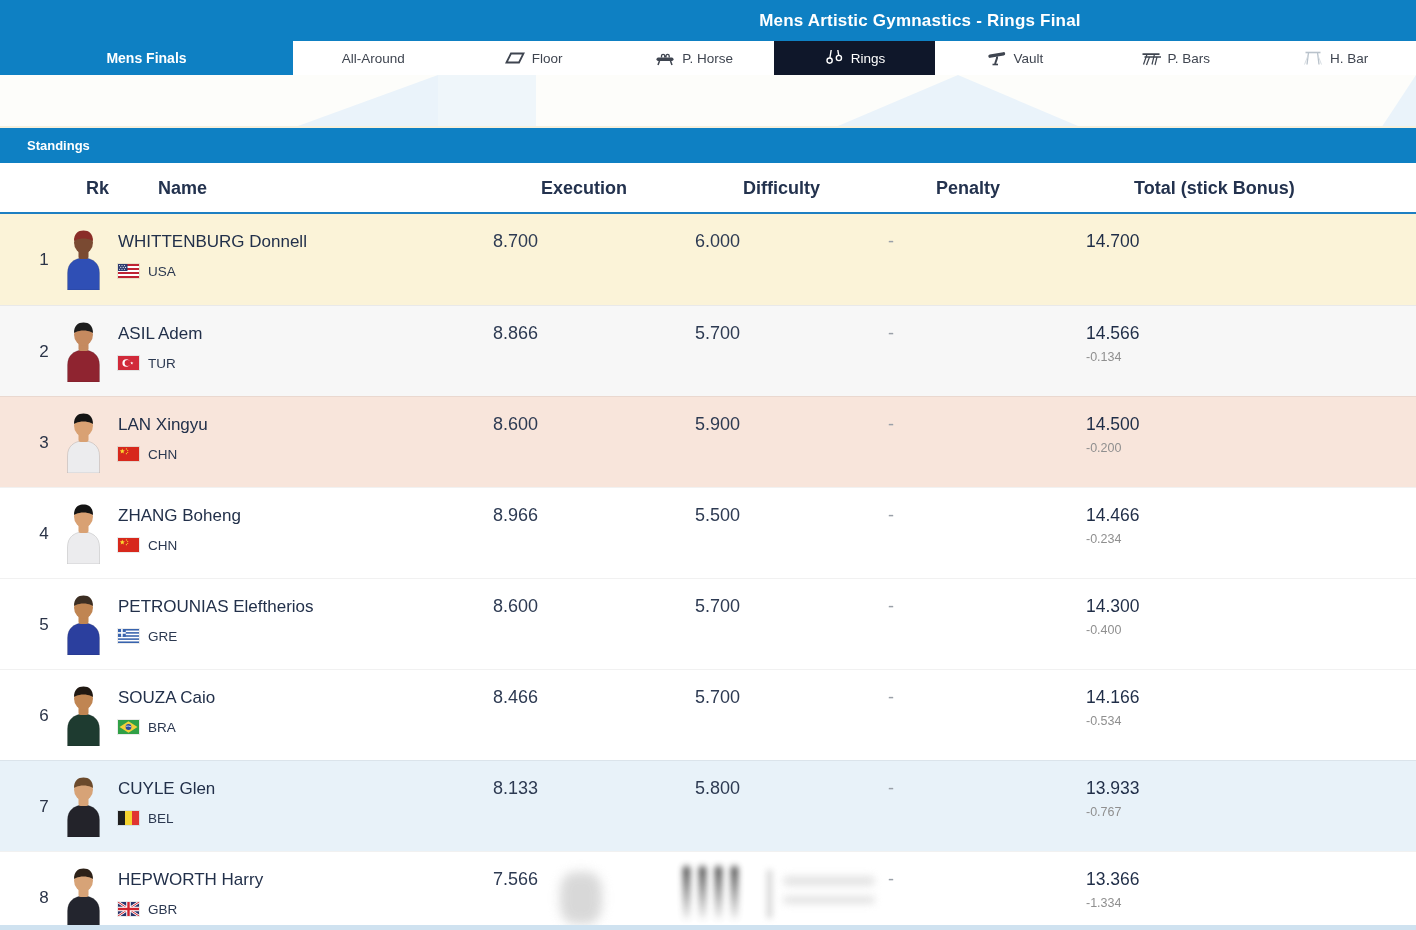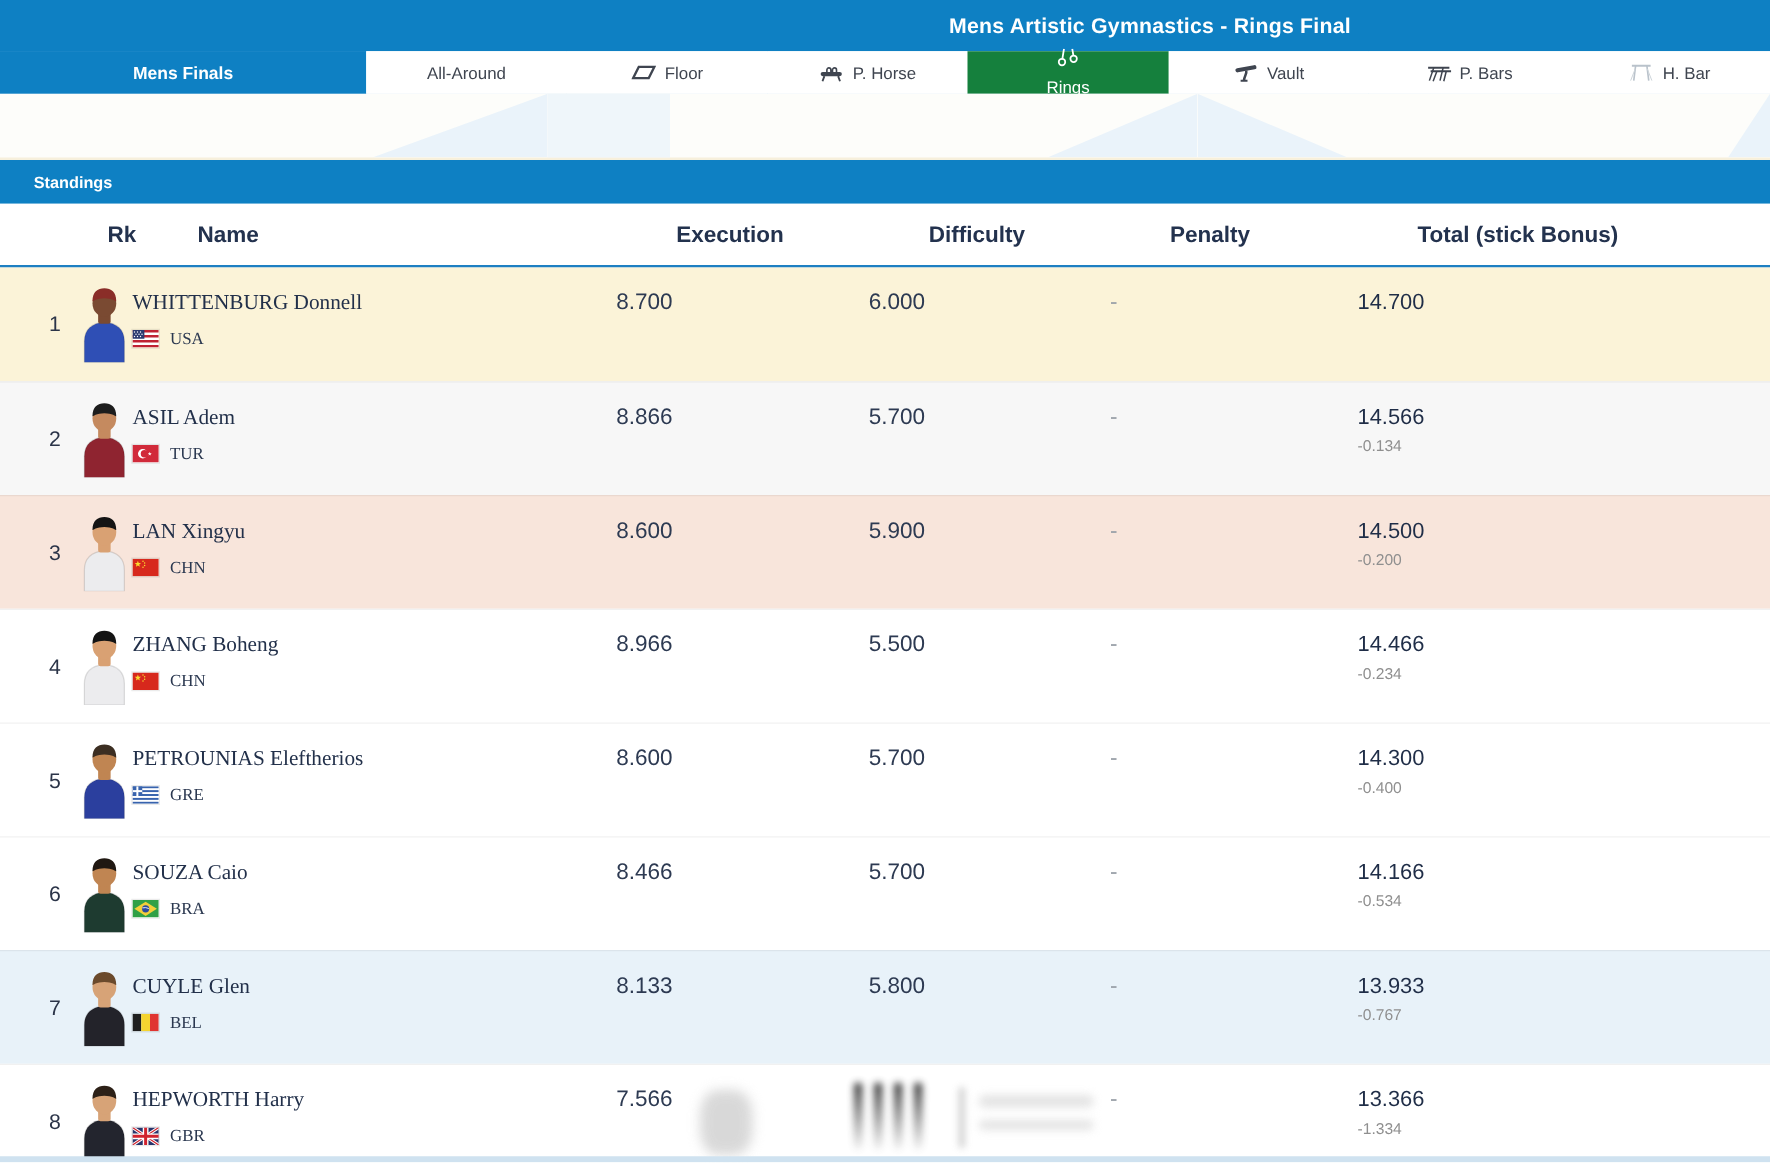--- a/index.html
+++ b/index.html
@@ -20,21 +20,21 @@
   .tabstrip{position:absolute;left:0;top:41px;width:1416px;height:34px;display:flex;background:#0e80c3;}
   .left-tab{
     width:293px;height:34px;display:flex;align-items:center;justify-content:center;
     background:#0e80c3;color:#fff;font-size:14px;font-weight:700;cursor:pointer;
   }
   .tabs{flex:1;display:flex;background:#fff;}
   .tab{
     flex:1;display:flex;align-items:center;justify-content:center;gap:7px;
     background:#fff;color:#3f4550;font-size:13.5px;font-weight:400;cursor:pointer;
   }
-  .tab.active{background:#15803d;color:#fff;flex-direction:column;}
+  .tab.active{background:#0f172a;color:#fff;}
   .tab-icon{display:inline-flex;width:20px;height:16px;align-items:center;}
   .tab-icon svg{width:20px;height:16px;display:block;}
   
   .decor-band{
     position:absolute;left:0;top:75px;width:1416px;height:53px;
     background:#fdfdfa;border-bottom:2px solid #f7f0dc;
   }
   .decor-shape{position:absolute;top:0;height:51px;background:#eaf3fa;}
   .d1{left:298px;width:140px;clip-path:polygon(100% 0,100% 100%,0 100%);}
   .d2{left:438px;width:98px;opacity:.75;}
@@ -56,21 +56,21 @@
     position:absolute;top:50%;transform:translateY(-50%);
     font-size:18px;font-weight:600;color:#23324e;padding-left:48px;
   }
   
   .rows{position:absolute;left:0;top:214px;width:1416px;}
   .row{position:relative;width:1416px;height:91px;border-top:1px solid rgba(0,0,0,0.055);}
   .row:first-child{border-top:none;}
   .cell-rank{position:absolute;left:30px;top:0;width:28px;height:91px;
     display:flex;align-items:center;justify-content:center;font-size:17px;color:#2b3448;}
   .cell-photo{position:absolute;left:60px;top:14px;width:47px;height:62px;}
-  .cell-nameblock{position:absolute;left:106px;top:17px;font-family:Liberation Serif, serif;}
+  .cell-nameblock{position:absolute;left:118px;top:17px;}
   .name{font-size:17px;font-weight:500;color:#22304a;line-height:22px;white-space:nowrap;}
   .country-line{display:flex;align-items:center;gap:9px;margin-top:10px;height:16px;}
   .flag{display:inline-flex;width:21px;height:14px;box-shadow:0 0 0 1px rgba(0,0,0,0.08);}
   .flag svg{width:21px;height:14px;display:block;}
   .ccode{font-size:13.5px;color:#2b3850;}
   .cell-num{position:absolute;top:17px;font-size:18px;color:#2d3a52;}
   .col-exec{left:493px;}
   .col-diff{left:695px;}
   .col-pen{left:888px;color:#9aa0a8;}
   .cell-total{position:absolute;left:1086px;top:16px;}

